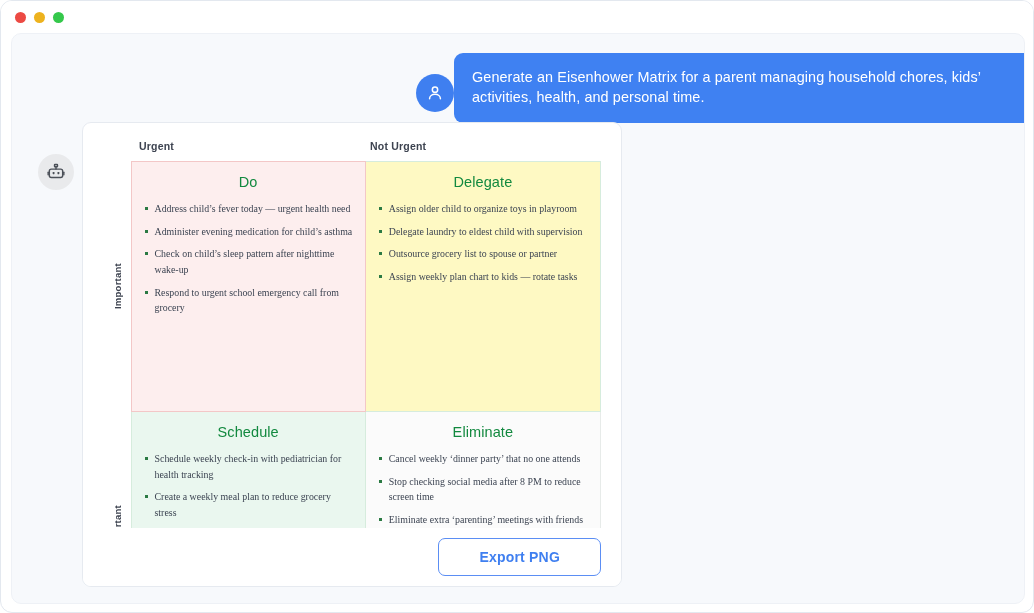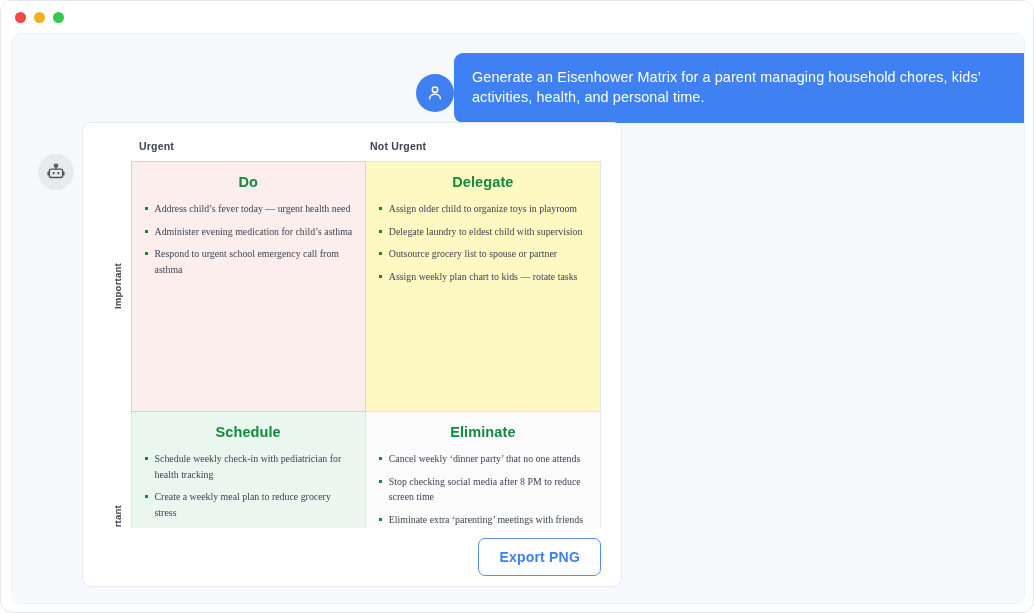--- a/index.html
+++ b/index.html
@@ -165,21 +165,21 @@
     grid-template-rows: 251px 251px;
   }
 
   .quad {
     padding: 12px 12px 10px 12px;
     overflow: hidden;
   }
   .quad h3 {
     text-align: center;
     font-size: 14.5px;
-    font-weight: bold;
+    font-weight: normal;
     color: #12893f;
     margin-bottom: 11px;
     letter-spacing: .1px;
   }
   .quad ul { list-style: none; }
   .quad li {
     position: relative;
     padding-left: 11px;
     font-size: 9.9px;
     line-height: 1.58;
@@ -216,21 +216,21 @@
     justify-content: flex-end;
     padding-right: 22px;
   }
   .export-btn {
     background: #ffffff;
     border: 1px solid #5b8ef4;
     color: #3f7ff0;
     font-size: 14px;
     font-weight: bold;
     font-family: "Liberation Sans", sans-serif;
-    padding: 10px 20px;
+    padding: 10px 40px;
     border-radius: 7px;
     cursor: pointer;
     letter-spacing: .2px;
     text-align: right;
   }
 </style>
 </head>
 <body>
 
 <div class="window">
@@ -285,21 +285,22 @@
             </div>
           </div>
 
           <div class="grid">
 
             <div class="quad q-do">
               <h3>Do</h3>
               <ul>
                 <li>Address child’s fever today — urgent health need</li>
                 <li>Administer evening medication for child’s asthma</li>
-                <li>Respond to urgent school emergency call from asthma</li>
+                <li>Check on child’s sleep pattern after nighttime wake-up</li>
+                <li>Respond to urgent school emergency call from grocery</li>
               </ul>
             </div>
 
             <div class="quad q-delegate">
               <h3>Delegate</h3>
               <ul>
                 <li>Assign older child to organize toys in playroom</li>
                 <li>Delegate laundry to eldest child with supervision</li>
                 <li>Outsource grocery list to spouse or partner</li>
                 <li>Assign weekly plan chart to kids — rotate tasks</li>

